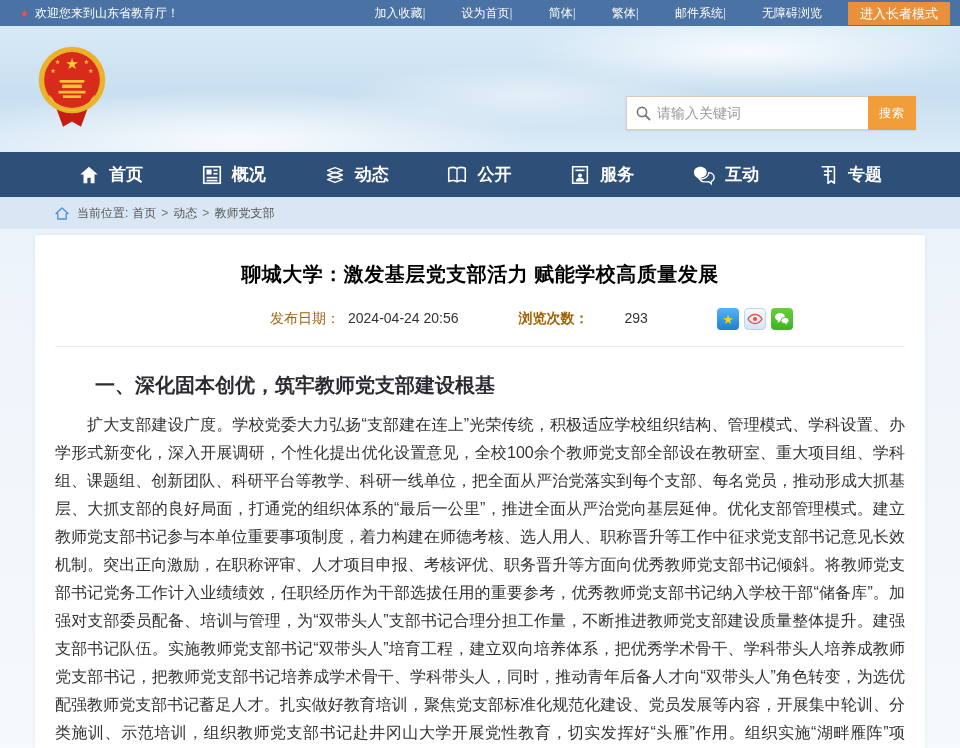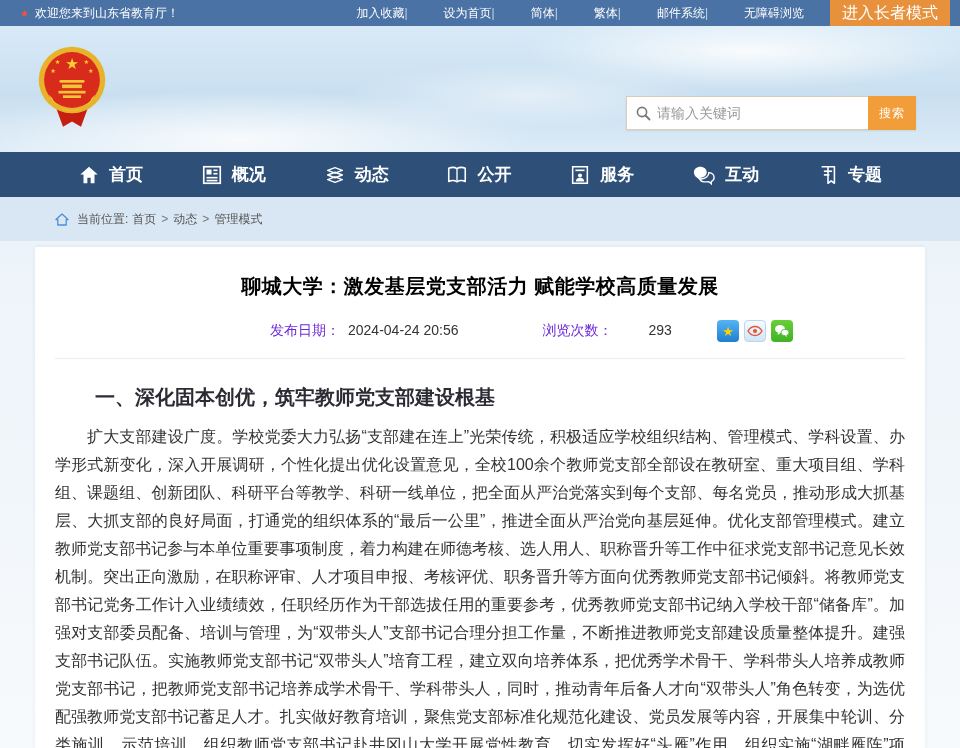--- a/index.html
+++ b/index.html
@@ -13,21 +13,21 @@
     height:26px; background:#4a72a4; color:#fff; font-size:12px;
     display:flex; align-items:center; justify-content:space-between;
     padding:0 10px 0 20px;
   }
   .topbar-left { display:flex; align-items:center; gap:6px; }
   .site-badge { color:#ff4d42; font-size:10px; }
   .topbar-right { display:flex; align-items:center; }
   .toplink { color:#fff; cursor:pointer; padding:0 12px; white-space:nowrap; }
   .toplink + .toplink::before { content:"|"; color:#c3d3e6; margin-right:24px; margin-left:-12px; position:relative; left:-12px; }
   .elder-btn {
-    background:#e8913c; color:#fff; border:none; font-size:16px;
+    background:#e8913c; color:#fff; border:none; font-size:13px;
     padding:5px 12px; margin-left:14px; cursor:pointer; line-height:1;
   }
   
   .masthead {
     height:126px; position:relative;
     background:
       radial-gradient(ellipse 320px 55px at 78% 20%, rgba(255,255,255,.85), rgba(255,255,255,0) 70%),
       radial-gradient(ellipse 420px 70px at 25% 90%, rgba(255,255,255,.8), rgba(255,255,255,0) 70%),
       radial-gradient(ellipse 260px 45px at 55% 55%, rgba(255,255,255,.5), rgba(255,255,255,0) 70%),
       linear-gradient(180deg,#d8eaf7 0%,#c9dff0 55%,#dcebf7 100%);
@@ -62,43 +62,43 @@
     height:45px; background:#2d4f78; display:flex; align-items:center;
     justify-content:space-between; padding:0 78px;
   }
   .nav-item {
     display:flex; align-items:center; gap:9px; color:#fff; cursor:pointer;
     font-size:17px; font-weight:bold;
   }
   .nav-item svg { display:block; }
   
   .crumbbar {
-    height:44px; background:#d9e7f4; display:flex; align-items:center;
+    height:32px; background:#d9e7f4; display:flex; align-items:center;
     padding:0 0 0 55px; font-size:12px; color:#555;
   }
   .crumbbar svg { margin-right:8px; }
   .crumb-prefix { margin-right:4px; }
   .crumb { color:#555; cursor:pointer; }
   .crumb + .crumb::before { content:">"; margin:0 5px; color:#777; cursor:default; }
   
   .card {
     width:890px; margin:6px auto 0; background:#fff; min-height:520px;
     padding:26px 20px 30px; box-shadow:0 0 4px rgba(120,150,180,.15);
   }
   .article-title {
     text-align:center; font-size:20px; font-weight:bold; color:#000000;
     letter-spacing:.5px;
   }
   .meta-row {
     position:relative; margin-top:22px; height:24px; font-size:14px; color:#333;
     padding-left:215px; white-space:nowrap;
   }
-  .meta-label { color:#6d28d9; }
+  .meta-label { color:#a16207; }
   .meta-val { margin-left:8px; }
-  .views-label { margin-left:80px; }
+  .views-label { margin-left:56px;font-weight:bold; }
   .views-val { margin-left:36px; }
   .share-icons { position:absolute; right:112px; top:-2px; display:flex; gap:5px; }
   .share {
     width:22px; height:22px; border-radius:4px; display:flex;
     align-items:center; justify-content:center; cursor:pointer;
   }
   .share-qzone { background:linear-gradient(180deg,#55b4f4,#1f7fd0); color:#ffd400; font-size:13px; }
   .share-weibo { background:linear-gradient(180deg,#f4fbff,#cfe6f8); border:1px solid #bcd6ea; }
   .share-wechat { background:linear-gradient(180deg,#6ace3a,#3eb324); }
   .meta-divider { border-bottom:1px solid #ececec; margin-top:12px; }
@@ -219,21 +219,21 @@
   </div>
 </div>
 
 <div class="crumbbar">
   <svg width="14" height="13" viewBox="0 0 14 13">
     <path d="M7 1 L1 6.5 H2.8 V12 H11.2 V6.5 H13 Z" fill="none" stroke="#4a90d9" stroke-width="1.3" stroke-linejoin="round"></path>
   </svg>
   <span class="crumb-prefix">当前位置:</span>
   <span class="crumb">首页</span>
   <span class="crumb">动态</span>
-  <span class="crumb">管理模式</span>
+  <span class="crumb">教师党支部</span>
 </div>
 
 <div class="card">
   <div class="article-title">聊城大学：激发基层党支部活力 赋能学校高质量发展</div>
 
   <div class="meta-row">
     <span class="meta-label">发布日期：</span><span class="meta-val">2024-04-24 20:56</span>
     <span class="meta-label views-label">浏览次数：</span><span class="meta-val views-val">293</span>
     <span class="share-icons">
       <span class="share share-qzone">★</span>

